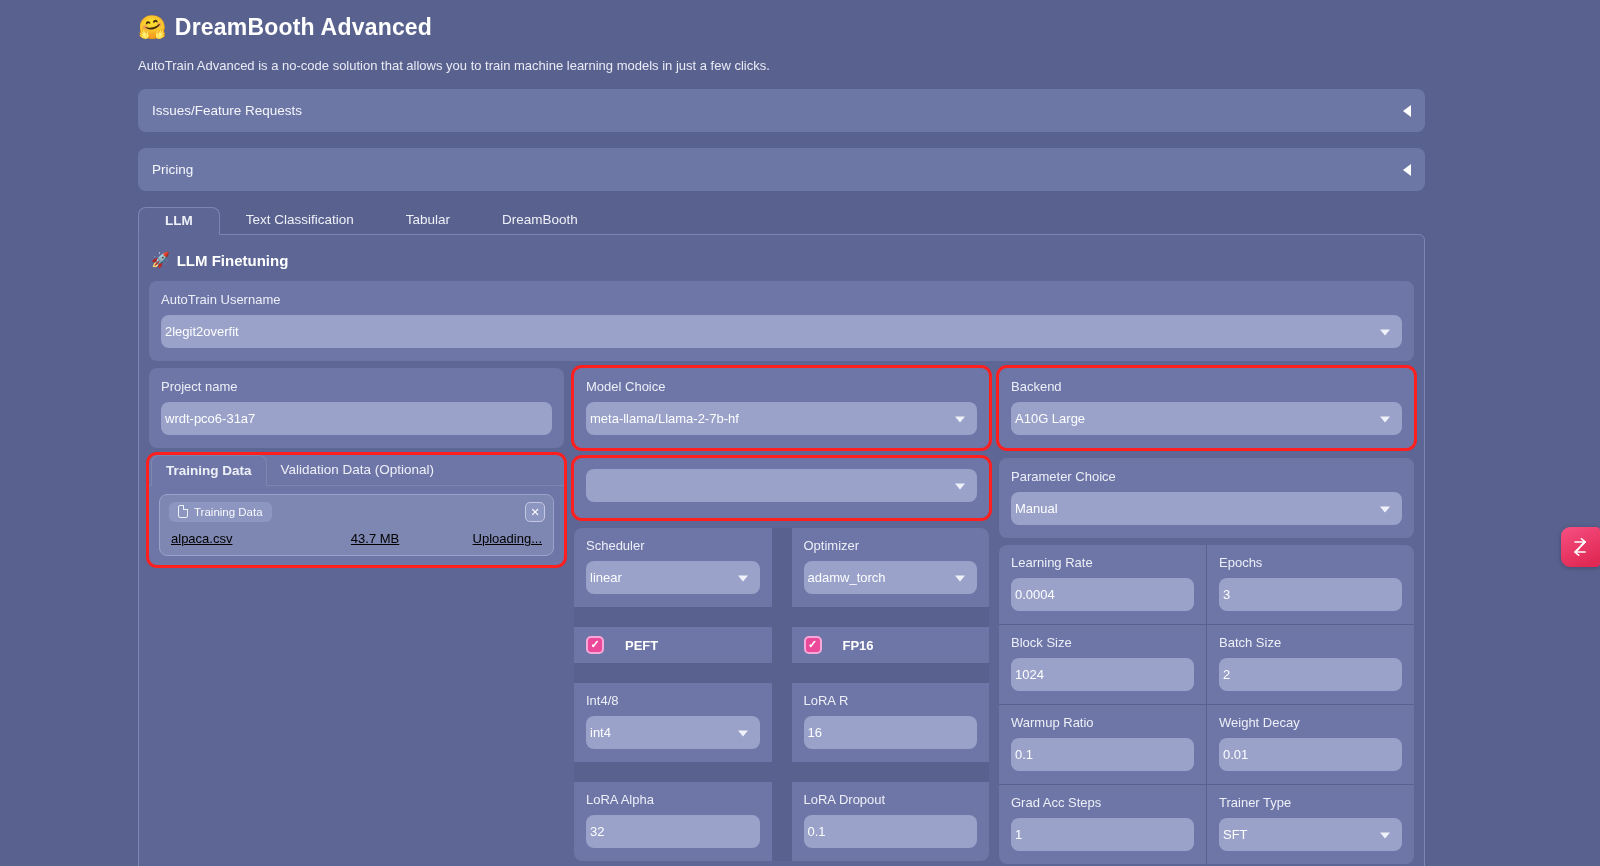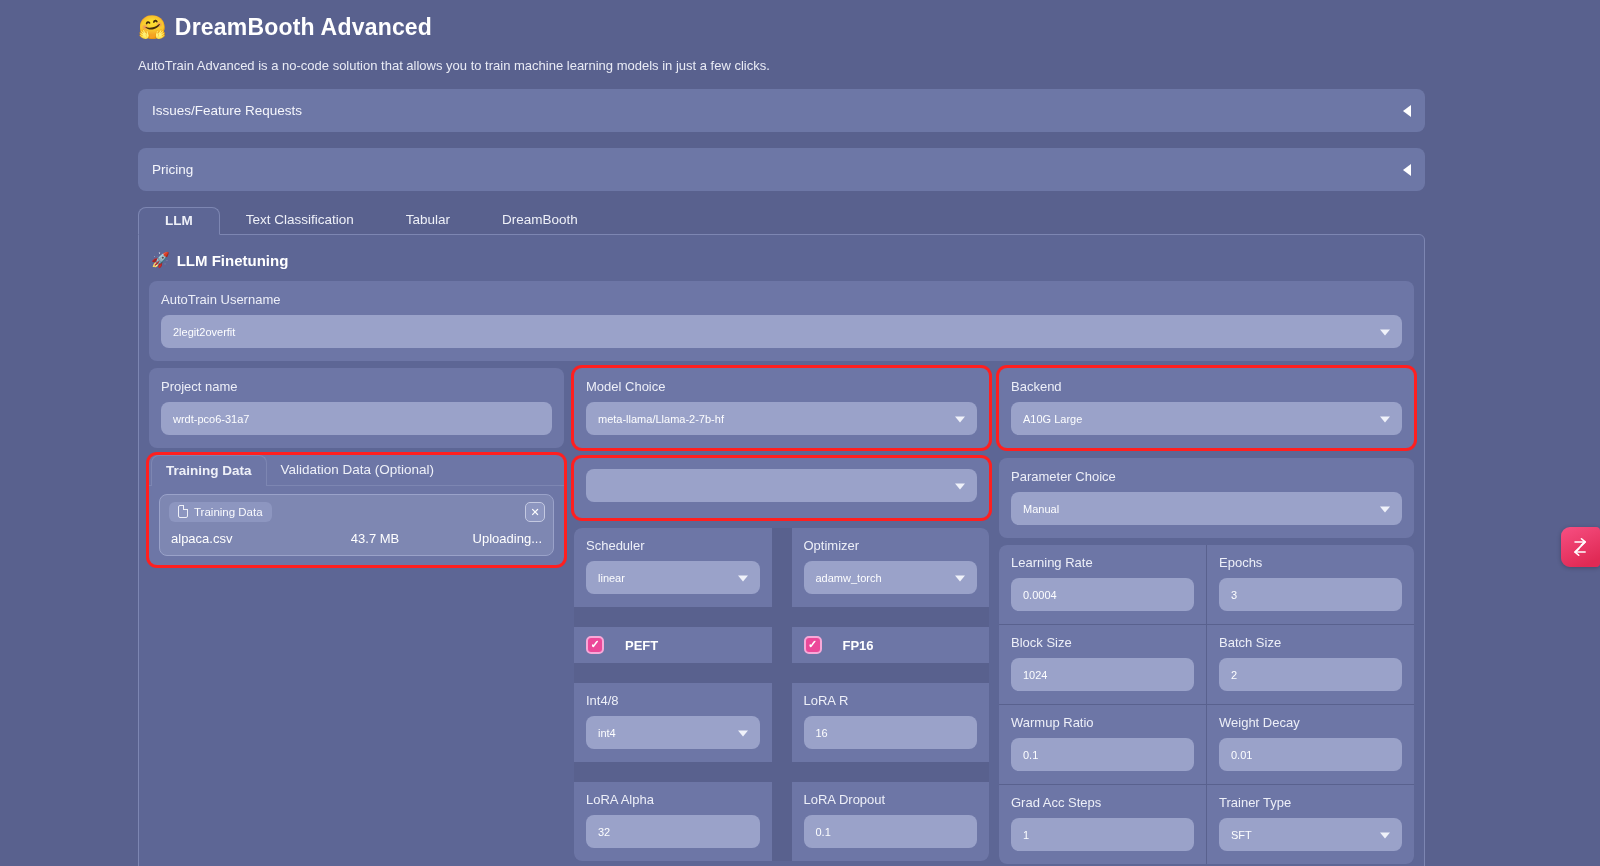--- a/index.html
+++ b/index.html
@@ -38,21 +38,21 @@
 
   .section-title { font-size:15px; font-weight:700; color:#ffffff; padding:6px 2px 12px; display:flex; gap:7px; align-items:center; }
 
   
   .panel { background:#6d76a6; border-radius:8px; padding:11px 12px 13px; }
   .panel + .panel, .panel + .params-grid { margin-top:7px; }
   .hl { box-shadow:0 0 0 3px #ff1f1f; }
   .field-label { font-size:13px; color:#edeff8; margin-bottom:8px; display:block; }
   .control {
     background:#9aa2c9; border-radius:8px; height:33px; display:flex; align-items:center;
-    padding:0 12px; font-size:11px; color:#fdfeff; position:relative; cursor:pointer;
+    padding:0 4px; font-size:13px; color:#fdfeff; position:relative; cursor:pointer;
   }
   .control .caret {
     position:absolute; right:12px; top:50%; transform:translateY(-40%);
     width:0; height:0; border-left:5px solid transparent; border-right:5px solid transparent; border-top:6px solid #f0f2fa;
   }
 
   .grid3 { display:grid; grid-template-columns:1fr 1fr 1fr; gap:10px; margin-top:7px; align-items:start; }
 
   
   .params-grid {
@@ -84,21 +84,21 @@
     border-radius:6px; padding:3px 9px 4px; font-size:11.5px; color:#f8f9fd;
   }
   .file-icon { width:10px; height:13px; border:1.4px solid #eef0f8; border-radius:2px; position:relative; }
   .file-icon::after { content:""; position:absolute; right:-1px; top:-1px; width:4px; height:4px; background:#8d96c0; border-left:1.4px solid #eef0f8; border-bottom:1.4px solid #eef0f8; }
   .file-close {
     position:absolute; top:7px; right:8px; width:20px; height:20px; border-radius:5px;
     background:#8d96c0; border:1px solid #c4c9e1; color:#ffffff; font-size:11px;
     display:flex; align-items:center; justify-content:center; cursor:pointer;
   }
   .file-close::before { content:"✕"; }
-  .file-row { display:flex; justify-content:flex-end; align-items:center; margin-top:9px; font-size:13px; color:#ffffff; padding:0 2px; }
+  .file-row { display:flex; justify-content:flex-end; align-items:center; margin-top:9px; font-size:13px; color:#000000; padding:0 2px;text-decoration:underline; }
   .file-row .fname { width:40%; }
   .file-row .fsize { width:30%; text-align:center; }
   .file-row .fstatus { width:30%; text-align:right; white-space:nowrap; }
 
   
   .buttons-row { display:grid; grid-template-columns:1fr 1fr 1fr; gap:14px; margin-top:14px; }
   .btn {
     background:#8b94be; border:none; border-radius:8px; height:37px;
     font-family:"Liberation Sans", sans-serif; font-size:14px; font-weight:700; color:#ffffff; cursor:pointer;
   }

